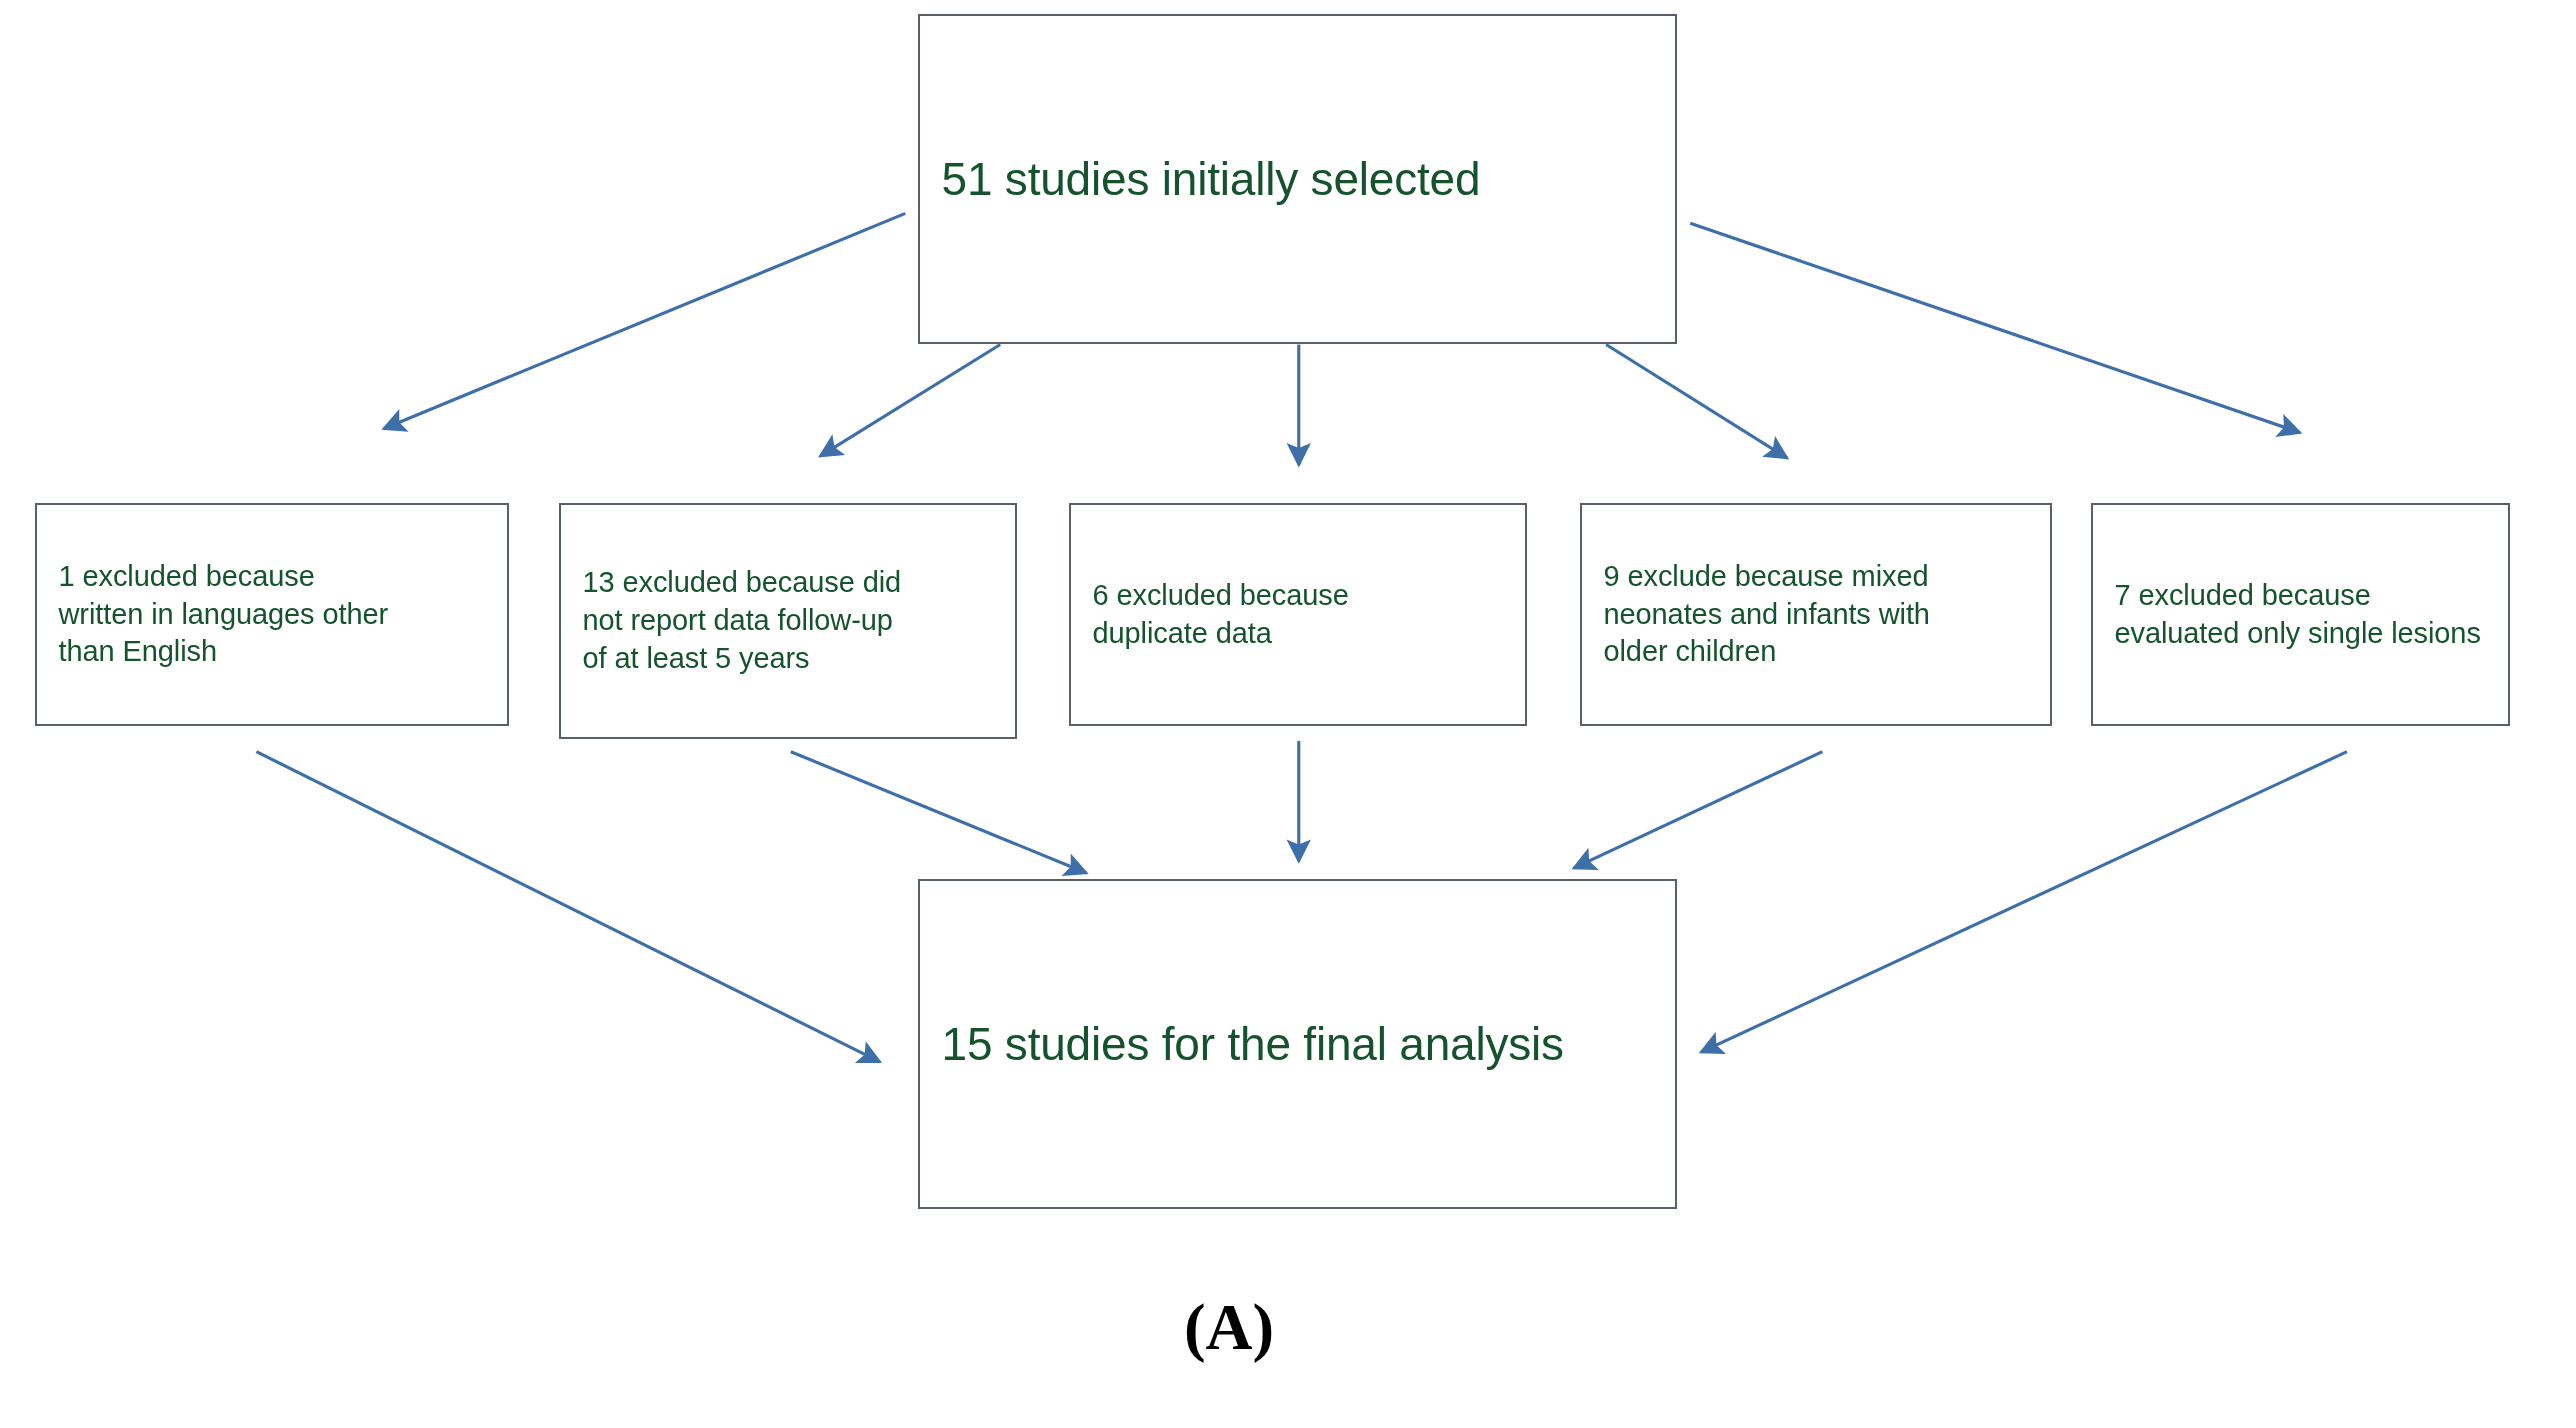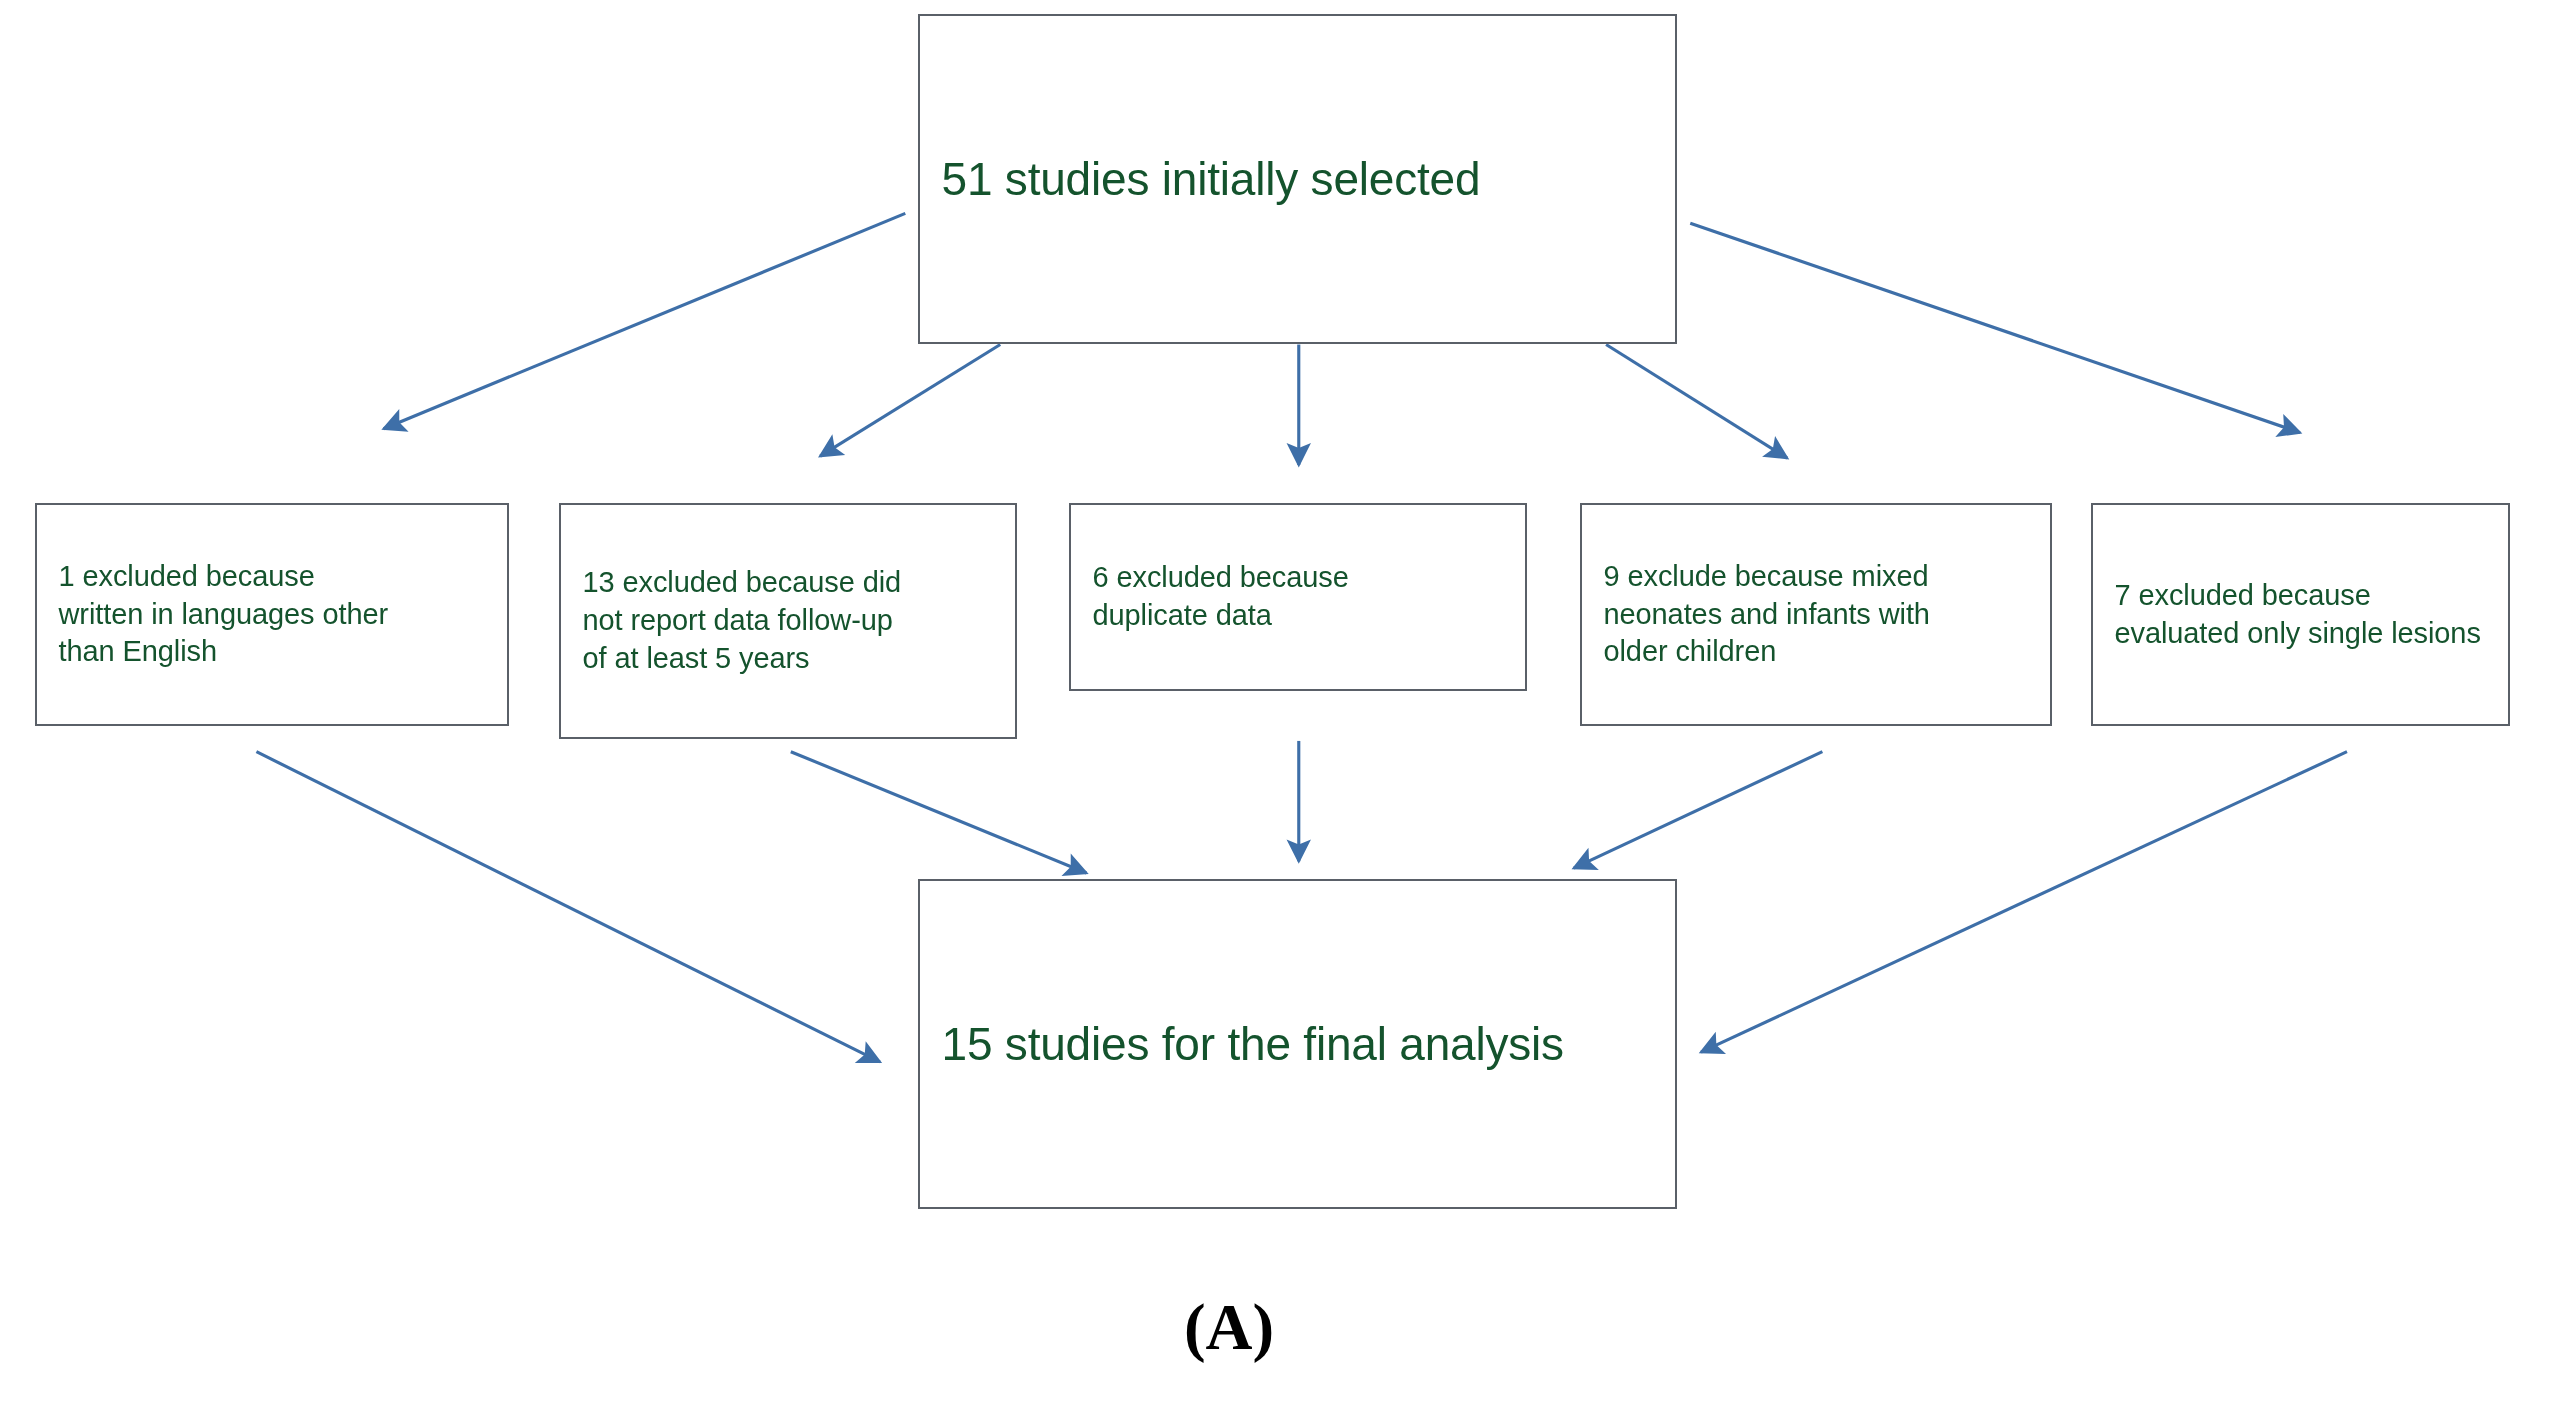--- a/index.html
+++ b/index.html
@@ -56,21 +56,21 @@
     text-align: left;
     padding: 0 15.7px 0 21.5px;
     letter-spacing: -0.1px;
   }
 
   #node-top     { left: 918px;  top: 13.7px;   width: 759px;  height: 330px; }
   #node-bottom  { left: 918px;  top: 879px;  width: 759px;  height: 330px; align-items: center; }
 
   #node-ex-0 { left: 35px;   top: 503px; width: 474px; height: 223px; }
   #node-ex-1 { left: 559px;  top: 503px; width: 458px; height: 236px; }
-  #node-ex-2 { left: 1069px; top: 503px; width: 458px; height: 188px; }
+  #node-ex-2 { left: 1069px; top: 503px; width: 458px; height: 223px; }
   #node-ex-3 { left: 1580px; top: 503px; width: 472px; height: 223px; }
   #node-ex-4 { left: 2091px; top: 503px; width: 419px; height: 223px; }
 
   
   #arrow-layer {
     position: absolute;
     left: 0; top: 0;
     width: 2576px;
     height: 1429px;
     z-index: 1;

